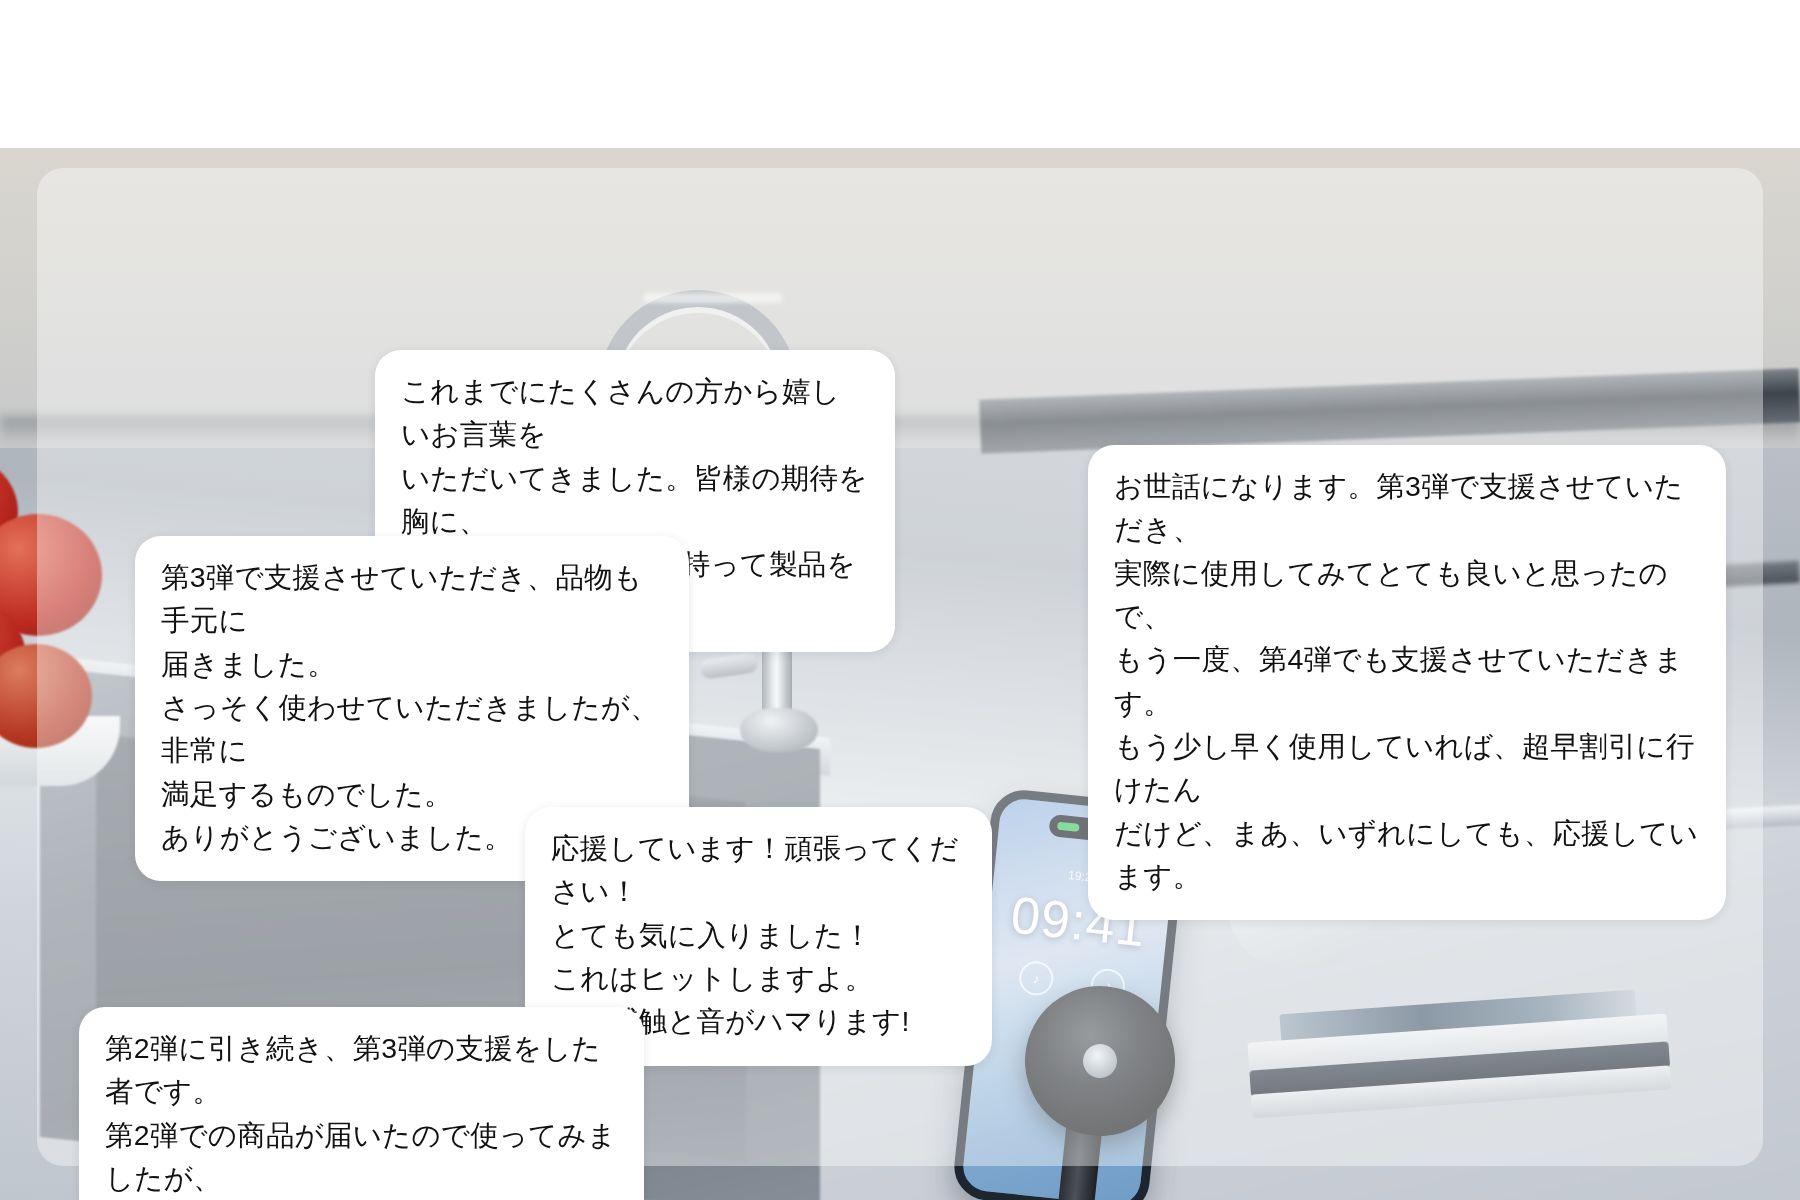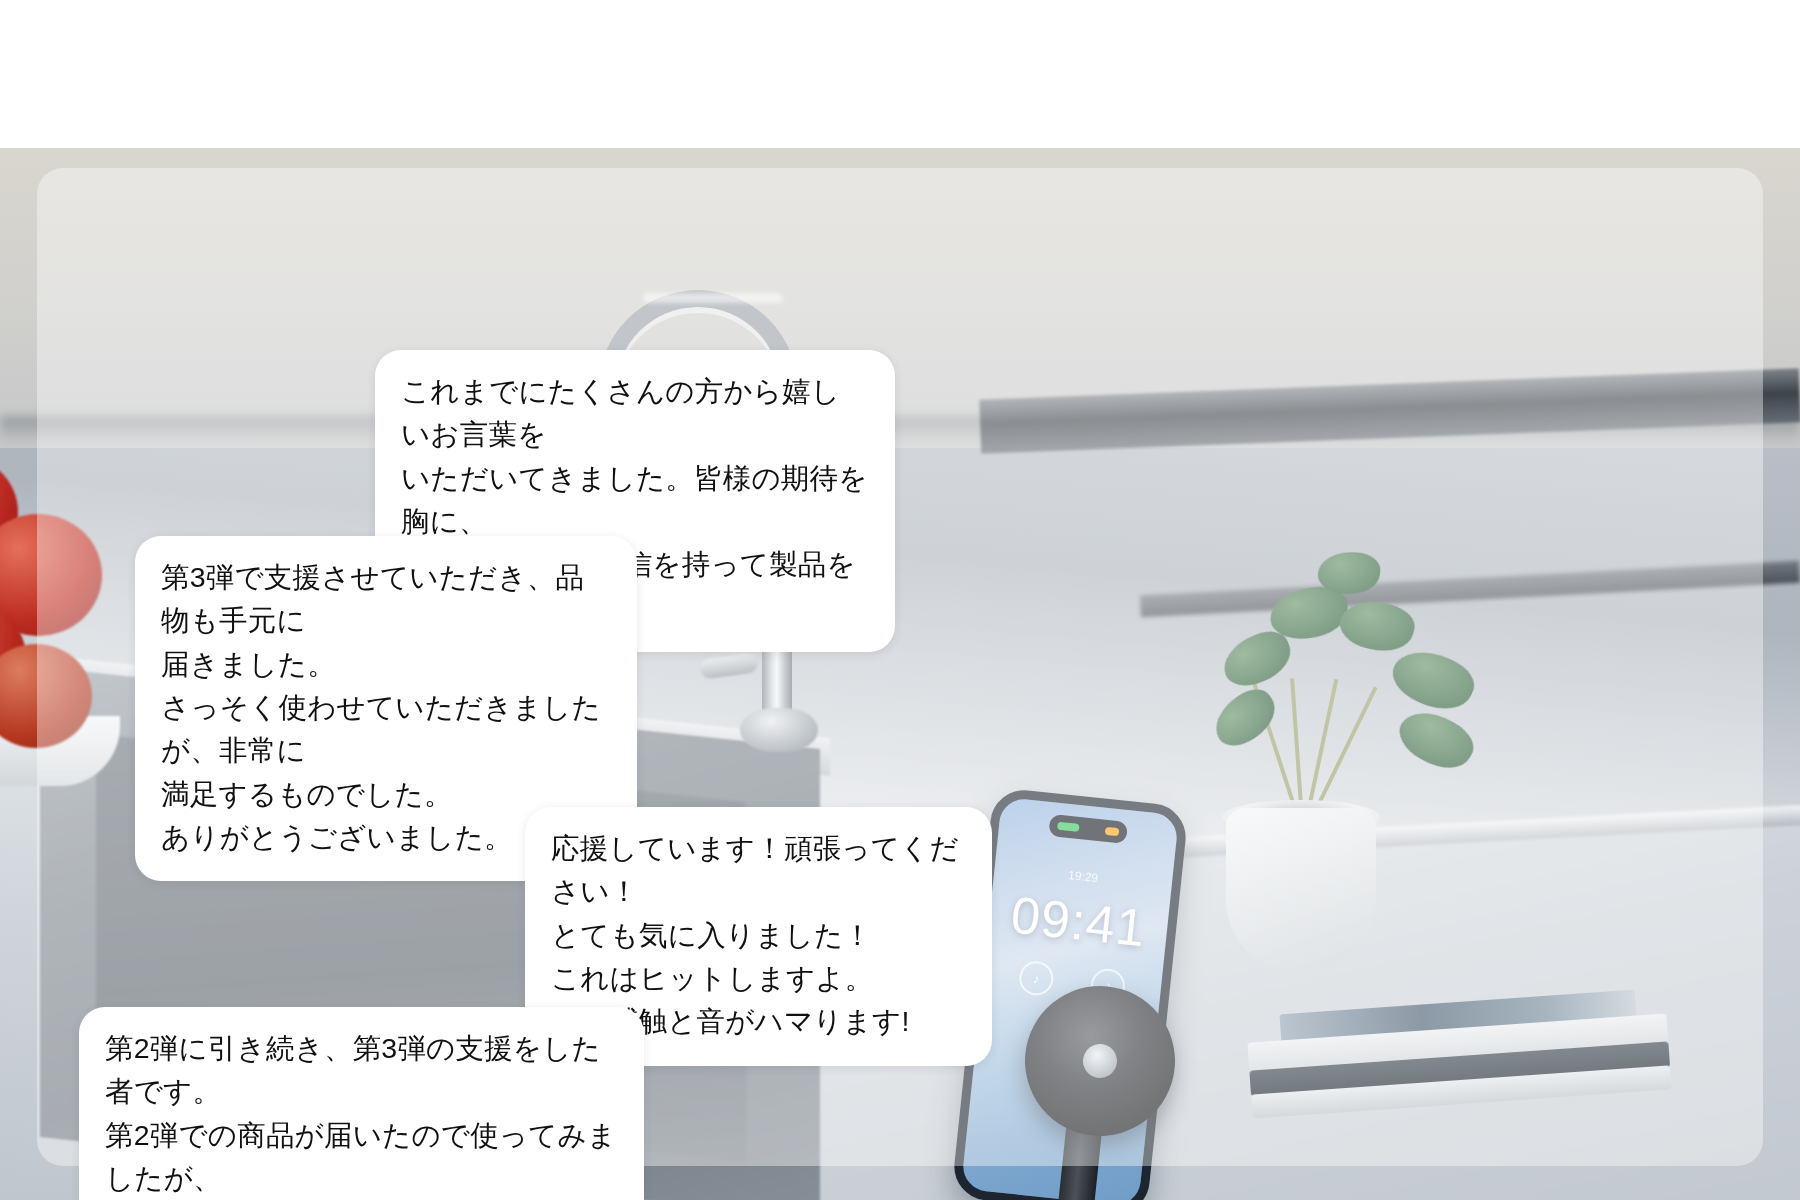--- a/index.html
+++ b/index.html
@@ -322,21 +322,21 @@
     padding: 20px 26px 22px 26px;
     color: #111111;
     font-size: 28.5px;
     line-height: 1.52;
     letter-spacing: 0.2px;
     white-space: pre-line;
     box-shadow: 0 2px 10px rgba(60,66,74,0.12);
   }
 
   #bubble-1 { left: 375px; top: 202px; width: 520px; }
-  #bubble-2 { left: 135px; top: 388px; width: 502px; }
+  #bubble-2 { left: 135px; top: 388px; width: 554px; }
   #bubble-3 { left: 1088px; top: 297px; width: 638px; }
   #bubble-4 { left: 525px; top: 659px; width: 467px; }
   #bubble-5 { left: 79px; top: 859px; width: 565px; }
 </style>
 </head>
 <body>
 
 <div id="page">
 
 
@@ -410,20 +410,25 @@
     <div class="bubble" id="bubble-1">これまでにたくさんの方から嬉しいお言葉を
 いただいてきました。皆様の期待を胸に、
 BRIGHT DIYが自信を持って製品をお届けします！</div>
 
     <div class="bubble" id="bubble-2">第3弾で支援させていただき、品物も手元に
 届きました。
 さっそく使わせていただきましたが、非常に
 満足するものでした。
 ありがとうございました。</div>
 
+    <div class="bubble" id="bubble-3">お世話になります。第3弾で支援させていただき、
+実際に使用してみてとても良いと思ったので、
+もう一度、第4弾でも支援させていただきます。
+もう少し早く使用していれば、超早割引に行けたん
+だけど、まあ、いずれにしても、応援しています。</div>
 
     <div class="bubble" id="bubble-4">応援しています！頑張ってください！
 とても気に入りました！
 これはヒットしますよ。
 あの感触と音がハマります!</div>
 
     <div class="bubble" id="bubble-5">第2弾に引き続き、第3弾の支援をした者です。
 第2弾での商品が届いたので使ってみましたが、
 非常に良く切れる上に、鼻の中を余計に傷つける
 心配もなく、支援して良かったと思っています。

